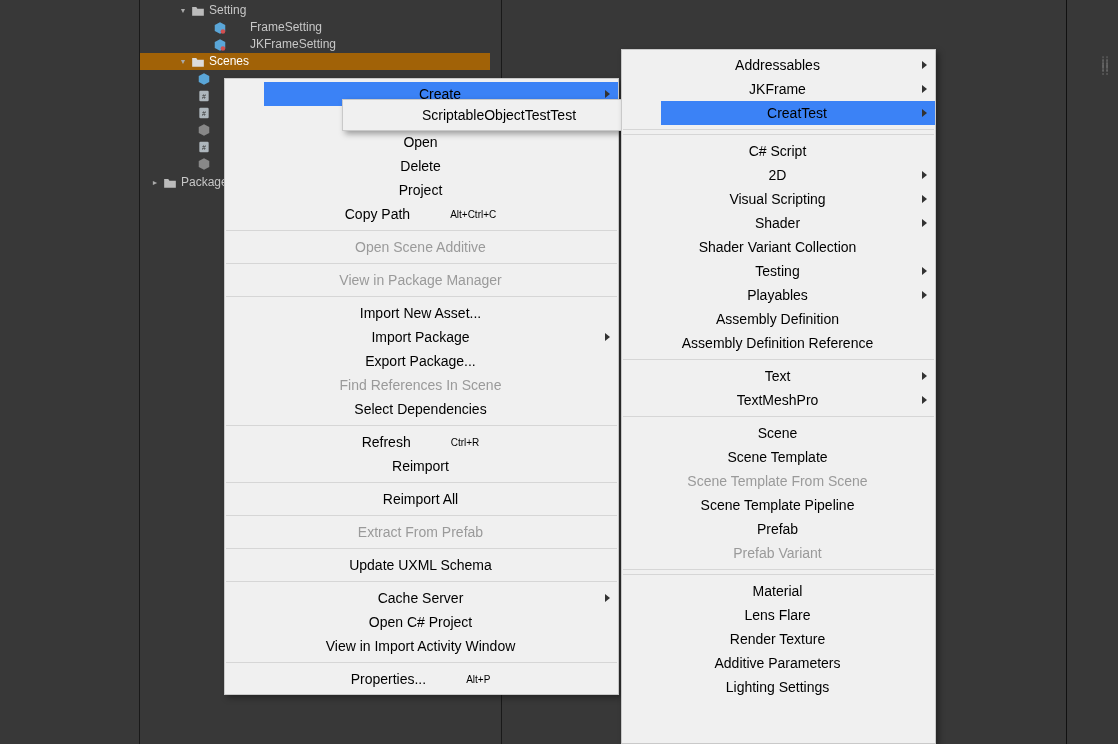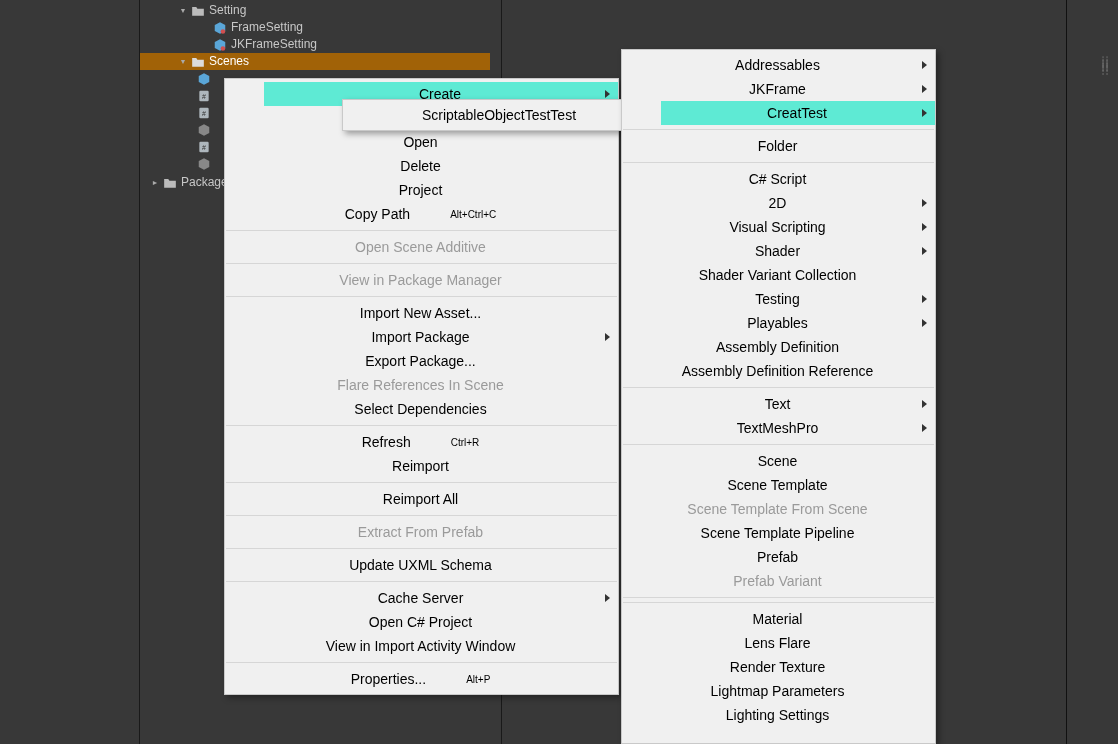--- a/index.html
+++ b/index.html
@@ -53,21 +53,21 @@
   }
   .folder-icon svg { width: 14px; height: 12px; }
   .asset-icon  svg { width: 14px; height: 14px; }
   .row.selected {
     background: #a16207;
     color: #fff;
     width: 350px;
   }
   .ind-1 { padding-left: 38px; }
   .ind-2 { padding-left: 56px; }
-  .ind-3 { padding-left: 72px; }
+  .ind-3 { padding-left: 72px; gap: 19px; }
   .ind-p { padding-left: 10px; }
 
   
   .menu {
     position: absolute;
     background: #f0f0f0;
     border: 1px solid #c9c9c9;
     box-shadow: 3px 3px 6px rgba(0,0,0,.35);
     color: #000;
     padding: 3px 0;
@@ -75,21 +75,21 @@
   .menu .item {
     display: flex;
     align-items: center;
     justify-content: center;
     height: 24px;
     padding: 0 22px 0 20px;
     font-size: 14px;
     position: relative;
   }
   .menu .item.disabled { color: #9a9a9a; }
-  .menu .item.highlight { background: #5eead4; margin-left: 39px; }
+  .menu .item.highlight { background: #3b82f6; margin-left: 39px; }
   .menu .item .shortcut { color: #000; font-size: 10px; margin-left: 40px; }
   .menu .sepline { height: 1px; background: #d6d6d6; margin: 4px 1px; }
   .menu .item.has-sub::after {
     content: "";
     position: absolute;
     right: 8px; top: 50%;
     width: 0; height: 0;
     border-top: 4px solid transparent;
     border-bottom: 4px solid transparent;
     border-left: 5px solid #333;
@@ -256,21 +256,21 @@
     <div class="item">
         <span>Import New Asset...</span>
       </div>
     <div class="item has-sub">
         <span>Import Package</span>
       </div>
     <div class="item">
         <span>Export Package...</span>
       </div>
     <div class="item disabled">
-        <span>Flare References In Scene</span>
+        <span>Find References In Scene</span>
       </div>
     <div class="item">
         <span>Select Dependencies</span>
       </div>
     <div class="sepline"></div>
     <div class="item">
         <span>Refresh</span>
         <span class="shortcut">Ctrl+R</span>
       </div>
     <div class="item">
@@ -315,23 +315,20 @@
     <div class="item has-sub">
         <span>Addressables</span>
       </div>
     <div class="item has-sub">
         <span>JKFrame</span>
       </div>
     <div class="item has-sub highlight">
         <span>CreatTest</span>
       </div>
     <div class="sepline"></div>
-    <div class="item">
-        <span>Folder</span>
-      </div>
     <div class="sepline"></div>
     <div class="item">
         <span>C# Script</span>
       </div>
     <div class="item has-sub">
         <span>2D</span>
       </div>
     <div class="item has-sub">
         <span>Visual Scripting</span>
       </div>
@@ -384,20 +381,20 @@
     <div class="item">
         <span>Material</span>
       </div>
     <div class="item">
         <span>Lens Flare</span>
       </div>
     <div class="item">
         <span>Render Texture</span>
       </div>
     <div class="item">
-        <span>Lightmap Parameters</span>
+        <span>Additive Parameters</span>
       </div>
     <div class="item">
         <span>Lighting Settings</span>
       </div>
   </div>
 
 </div>
 
 </body></html>

